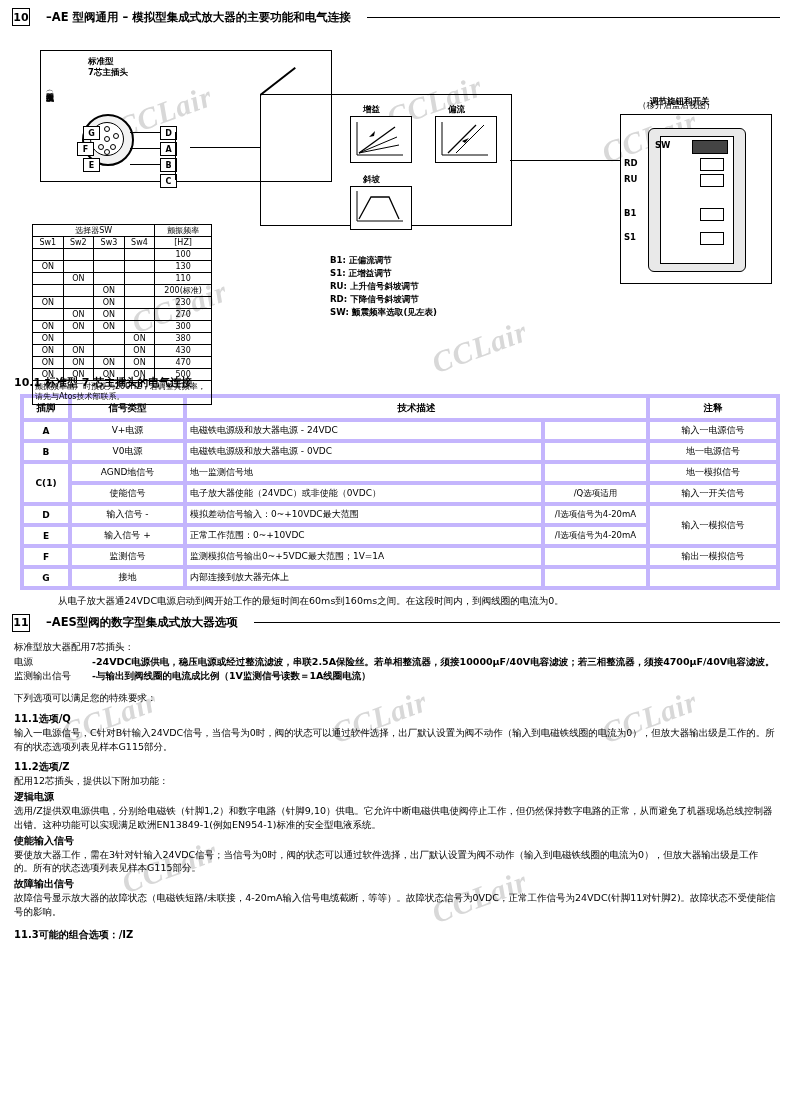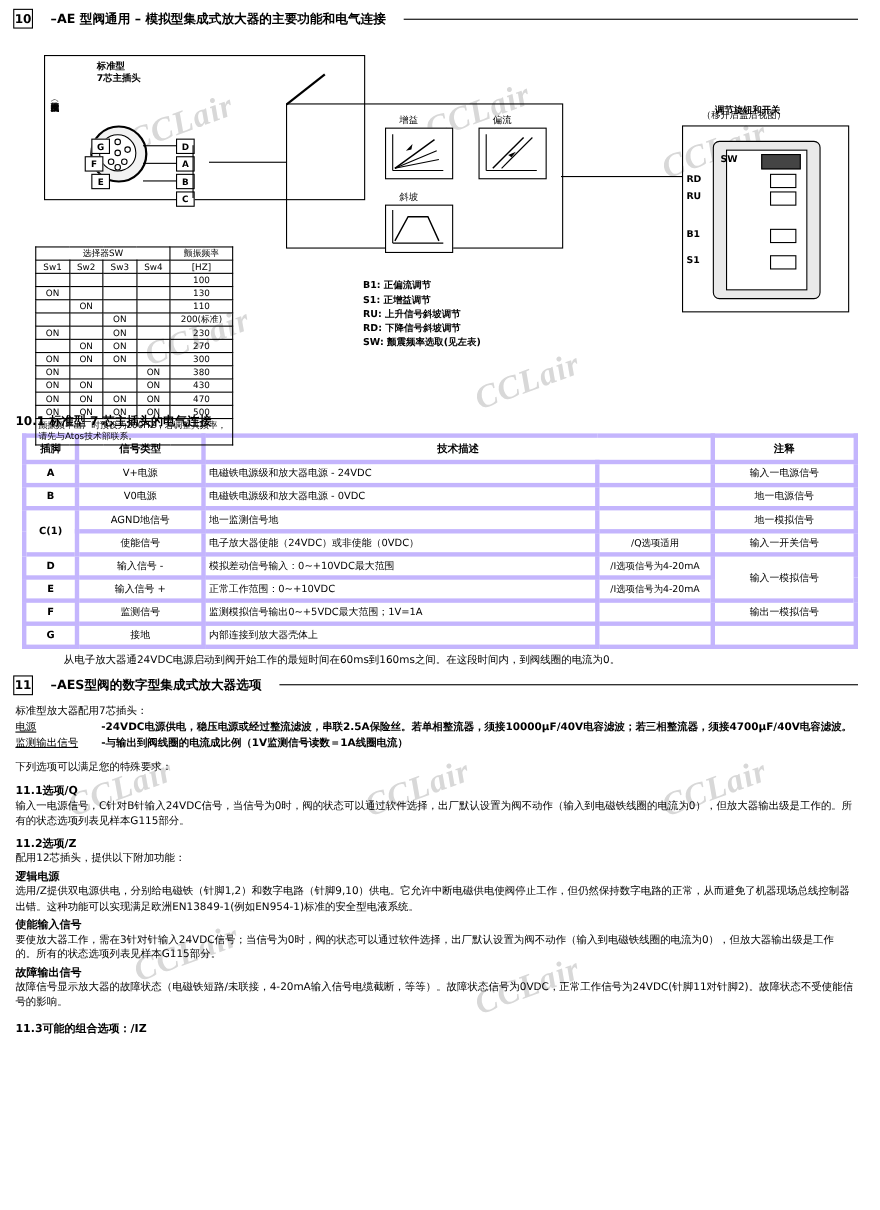--- a/index.html
+++ b/index.html
@@ -59,42 +59,42 @@
   }
   .conn-circle{
     position:absolute;border:2px solid #000;border-radius:50%;
     background:#f2f2f2;
   }
   .pin-dot{position:absolute;width:4px;height:4px;border:1px solid #000;border-radius:50%;background:#fff;}
   .line{position:absolute;background:#000;}
 
   
   .graphbox{position:absolute;border:1.4px solid #000;background:#fff;}
-  .graphlbl{position:absolute;font-size:8.5px;font-weight:normal;}
+  .graphlbl{position:absolute;font-size:8.5px;font-weight:bold;}
 
   
   table.swt{border-collapse:collapse;font-size:8px;}
   table.swt td,table.swt th{border:1px solid #000;text-align:center;padding:0 1px;height:11px;}
 
   
   table.pintable{border-collapse:collapse;width:760px;margin:0 auto;font-size:9px;}
   table.pintable th,table.pintable td{border:4px solid #c4b5fd;padding:2px 3px;vertical-align:middle;}
   table.pintable th{text-align:center;font-weight:bold;font-size:9.5px;height:16px;}
   .c-pin{width:38px;text-align:center;font-weight:bold;}
   .c-sig{width:105px;text-align:center;}
   .c-desc{padding-left:5px;}
   .c-note2{width:95px;text-align:center;font-size:8.5px;}
   .c-note{width:120px;text-align:center;}
   .nb{border-bottom:none !important;}
 
   .para{font-size:9.5px;line-height:1.45;}
   .bold{font-weight:bold;}
   .sub-h{font-weight:bold;font-size:10px;margin-top:7px;}
   .ind{display:flex;}
-  .ind .k{width:78px;flex:none;text-decoration:underline;}
+  .ind .k{width:78px;flex:none;}
   .ind .v{flex:1;}
 </style>
 </head>
 <body>
 
 <div class="page">
 
   <div class="wm" style="left:115px;top:95px;">CCLair</div>
   <div class="wm" style="left:385px;top:85px;">CCLair</div>
   <div class="wm" style="left:600px;top:120px;">CCLair</div>

